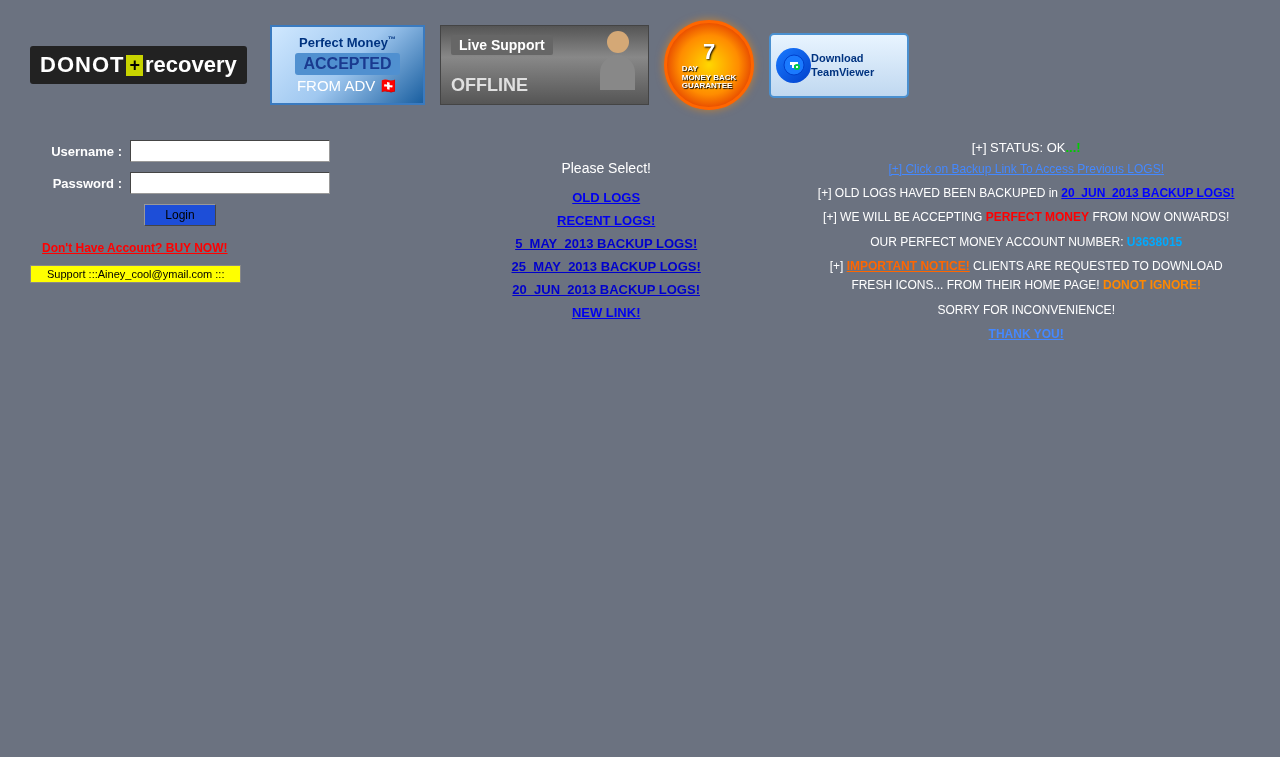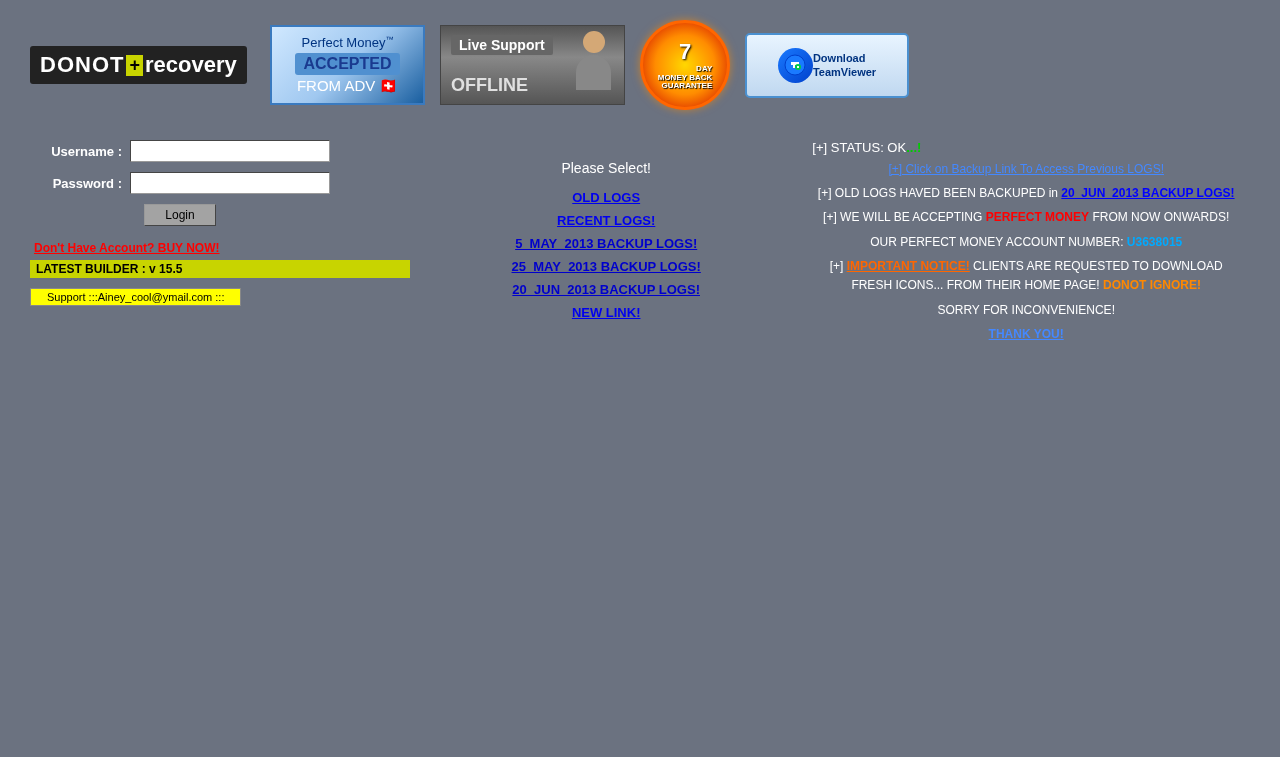--- a/index.html
+++ b/index.html
@@ -77,21 +77,21 @@
       display: flex;
       flex-direction: column;
       align-items: center;
       justify-content: center;
       position: relative;
       overflow: hidden;
     }
 
     .pm-title {
       font-size: 13px;
-      font-weight: normal;
+      font-weight: bold;
       color: #003380;
       text-align: center;
     }
 
     .pm-tm {
       font-size: 8px;
       vertical-align: super;
     }
 
     .pm-accepted {
@@ -104,21 +104,21 @@
       margin: 2px 0;
     }
 
     .pm-from {
       font-size: 15px;
       color: #fff;
     }
 
     
     .live-support-banner {
-      width: 185px;
+      width: 209px;
       height: 80px;
       background: linear-gradient(to bottom, #555 0%, #888 40%, #555 100%);
       border: 1px solid #444;
       display: flex;
       flex-direction: column;
       align-items: flex-start;
       justify-content: center;
       padding: 5px 10px;
       position: relative;
       overflow: hidden;
@@ -159,34 +159,33 @@
       font-weight: bold;
       color: #fff;
       text-shadow: 1px 1px 2px #000;
     }
 
     .mb-day-text {
       font-size: 8px;
       font-weight: bold;
       color: #fff;
       text-shadow: 1px 1px 1px #000;
-      text-align: right;
+      text-align: left;
       line-height: 1.1;
     }
 
     
     .teamviewer-banner {
-      width: 164px;
+      width: 140px;
       height: 65px;
       background: linear-gradient(to bottom, #e8f4ff, #c0d8f0);
       border: 2px solid #4a90d0;
       border-radius: 5px;
       display: flex;
       align-items: center;
-      justify-content: center;
       padding: 5px;
     }
 
     .tv-icon {
       width: 35px;
       height: 35px;
       background: linear-gradient(135deg, #1a7aff, #0040cc);
       border-radius: 50%;
       display: flex;
       align-items: center;
@@ -242,33 +241,33 @@
 
     .login-btn-row {
       display: flex;
       justify-content: center;
       width: 300px;
       margin: 10px 0 15px 0;
     }
 
     .login-btn {
       padding: 3px 20px;
-      background: #a3a3a3;
+      background: #1d4ed8;
       border: 1px outset #999;
       cursor: pointer;
       font-size: 12px;
     }
 
     .link-buy {
       display: block;
       color: #ff0000;
       text-decoration: underline;
       font-size: 12px;
       font-weight: bold;
-      margin: 5px 4px;
+      margin: 5px 12px;
       cursor: pointer;
     }
 
     .latest-builder {
       display: block;
       background: #c8d400;
       color: #000;
       font-size: 12px;
       font-weight: bold;
       padding: 2px 6px;
@@ -320,20 +319,21 @@
       text-align: center;
     }
 
     
     .right-panel {
       flex: 1.2;
       padding: 10px;
     }
 
     .status-ok {
+      text-align: center;
       color: #fff;
       font-size: 13px;
     }
 
     .status-green {
       color: #00cc00;
       font-weight: bold;
     }
 
     .info-line {
@@ -486,21 +486,20 @@
         <input class="form-input" type="text" style="">
       </div>
       <div class="form-row">
         <span class="form-label">Password :</span>
         <input class="form-input" type="password" style="">
       </div>
       <div class="login-btn-row">
         <button class="login-btn">Login</button>
       </div>
       <a class="link-buy">Don't Have Account? BUY NOW!</a>
-      <span class="latest-builder">LATEST BUILDER : v 15.5</span>
       <div class="support-box">Support :::Ainey_cool@ymail.com :::</div>
     </div>
 
     <div class="middle-panel">
       <div class="please-select">Please Select!</div>
       <a class="log-link">OLD LOGS</a>
       <a class="log-link log-link-recent">RECENT LOGS!</a>
       <a class="log-link log-link-backup">5_MAY_2013 BACKUP LOGS!</a>
       <a class="log-link log-link-backup">25_MAY_2013 BACKUP LOGS!</a>
       <a class="log-link log-link-backup">20_JUN_2013 BACKUP LOGS!</a>

